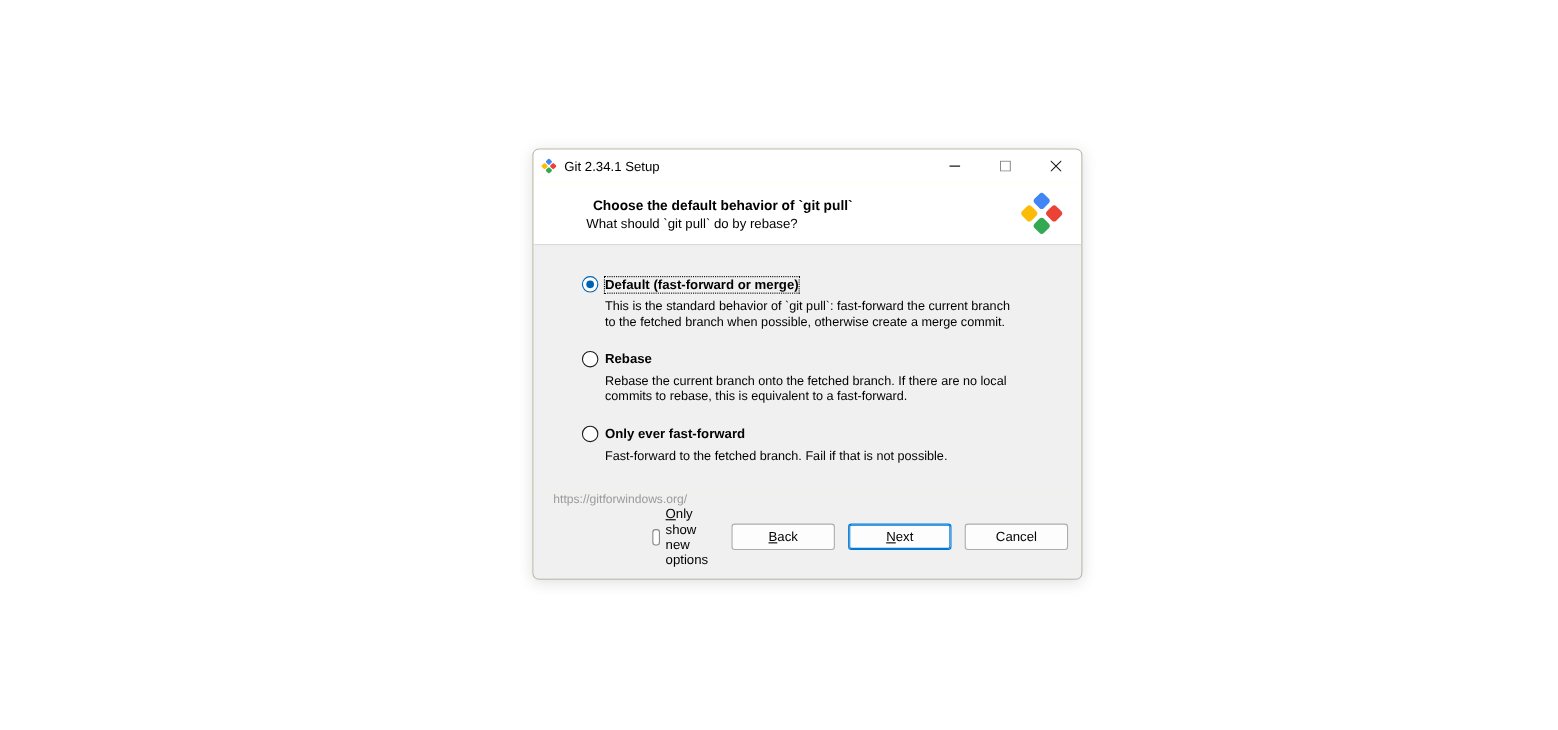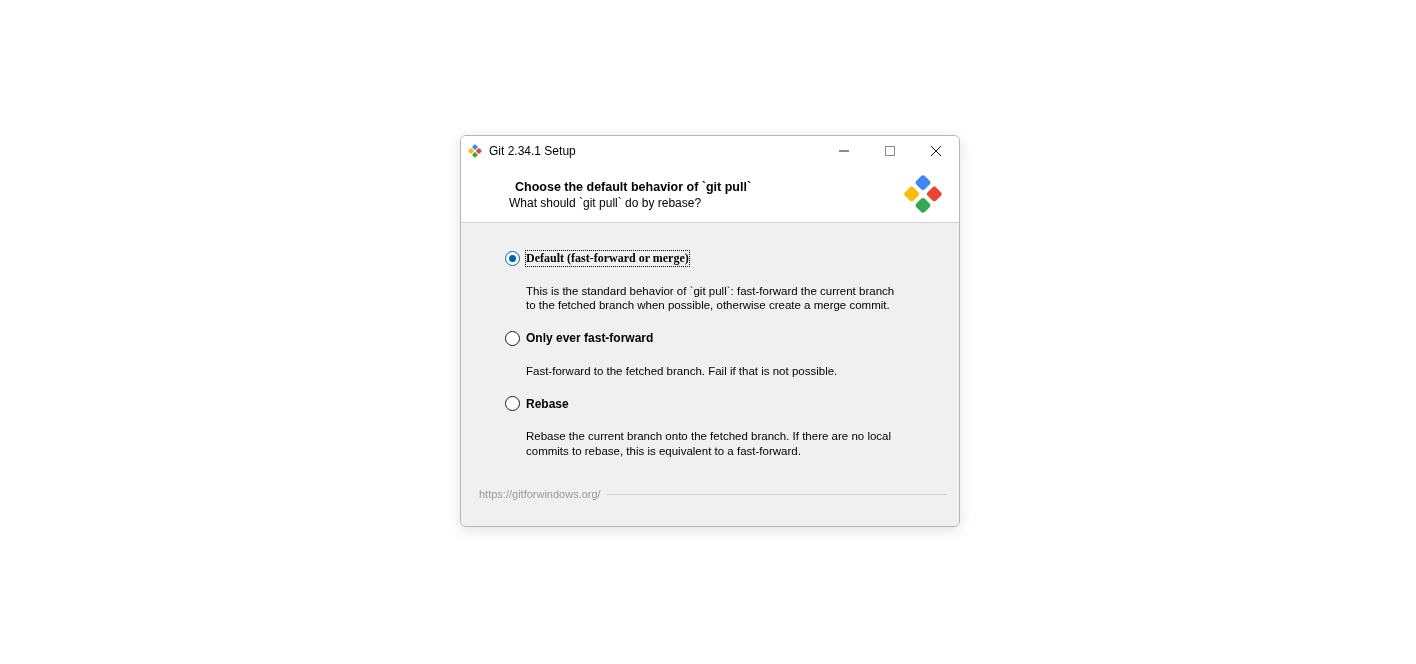--- a/index.html
+++ b/index.html
@@ -7,21 +7,21 @@
     padding: 0;
     width: 1416px;
     height: 664px;
     background: #ffffff;
     font-family: "Segoe UI", Tahoma, sans-serif;
     font-size: 12px;
     color: #000;
   }
   .window {
     position: absolute;
-    left: 460px;
+    left: 484px;
     top: 135px;
     width: 498px;
     height: 390px;
     background: #fef9c3;
     border: 1px solid #b6b6b6;
     border-radius: 6px;
     box-shadow: 0 3px 14px rgba(0,0,0,0.12);
     display: flex;
     flex-direction: column;
     overflow: hidden;
@@ -116,39 +116,38 @@
     background: #0063b1;
     border-radius: 50%;
   }
   .opt-label {
     font-weight: 700;
     font-size: 12px;
   }
   .opt-label.focused {
     outline: 1px dotted #000;
     outline-offset: 0;
-    font-family: Liberation Serif, serif;
   }
   .opt-desc {
     font-size: 11.5px;
     color: #000;
     margin-left: 21px;
-    margin-top: 18px;
+    margin-top: 6px;
     line-height: 1.25;
     max-width: 380px;
   }
   
   .footer {
     background: #f0f0f0;
     padding: 0 12px 10px 12px;
   }
   .link-row {
     display: flex;
-    align-items: center;
-    margin: 0 -12px 16px -12px;
+    margin: 0 -12px 0 -12px;
+    flex-direction: column;
   }
   .link-text {
     font-size: 11px;
     color: #9a9a9a;
     padding: 0 6px 0 18px;
     white-space: nowrap;
   }
   .link-line {
     flex: 1;
     height: 1px;
@@ -253,35 +252,50 @@
       <div class="opt-row">
         <span class="radio checked"></span>
         <span class="opt-label focused">Default (fast-forward or merge)</span>
       </div>
       <div class="opt-desc">This is the standard behavior of `git pull`: fast-forward the current branch to the fetched branch when possible, otherwise create a merge commit.</div>
     </div>
 
     <div class="option">
       <div class="opt-row">
         <span class="radio"></span>
+        <span class="opt-label">Rebase</span>
+      </div>
+      <div class="opt-desc">Rebase the current branch onto the fetched branch. If there are no local commits to rebase, this is equivalent to a fast-forward.</div>
+    </div>
+
+    <div class="option">
+      <div class="opt-row">
+        <span class="radio"></span>
         <span class="opt-label">Only ever fast-forward</span>
       </div>
       <div class="opt-desc">Fast-forward to the fetched branch. Fail if that is not possible.</div>
-    </div>
-
-    <div class="option">
-      <div class="opt-row">
-        <span class="radio"></span>
-        <span class="opt-label">Rebase</span>
-      </div>
-      <div class="opt-desc">Rebase the current branch onto the fetched branch. If there are no local commits to rebase, this is equivalent to a fast-forward.</div>
     </div>
 
   </div>
 
   <div class="footer">
     <div class="link-row">
       <span class="link-text">https://gitforwindows.org/</span>
       <span class="link-line"></span>
     </div>
+    <div class="btn-row">
+      <div class="check-wrap">
+        <span class="checkbox"></span>
+        <span class="check-label"><span class="ul">O</span><span>nly show new options</span></span>
+      </div>
+      <div class="btn">
+          <span class="ul">B</span>
+          <span>ack</span>
+        </div>
+      <div class="btn default">
+          <span class="ul">N</span>
+          <span>ext</span>
+        </div>
+      <div class="btn">Cancel</div>
+    </div>
   </div>
 
 </div>
 
 </body></html>

